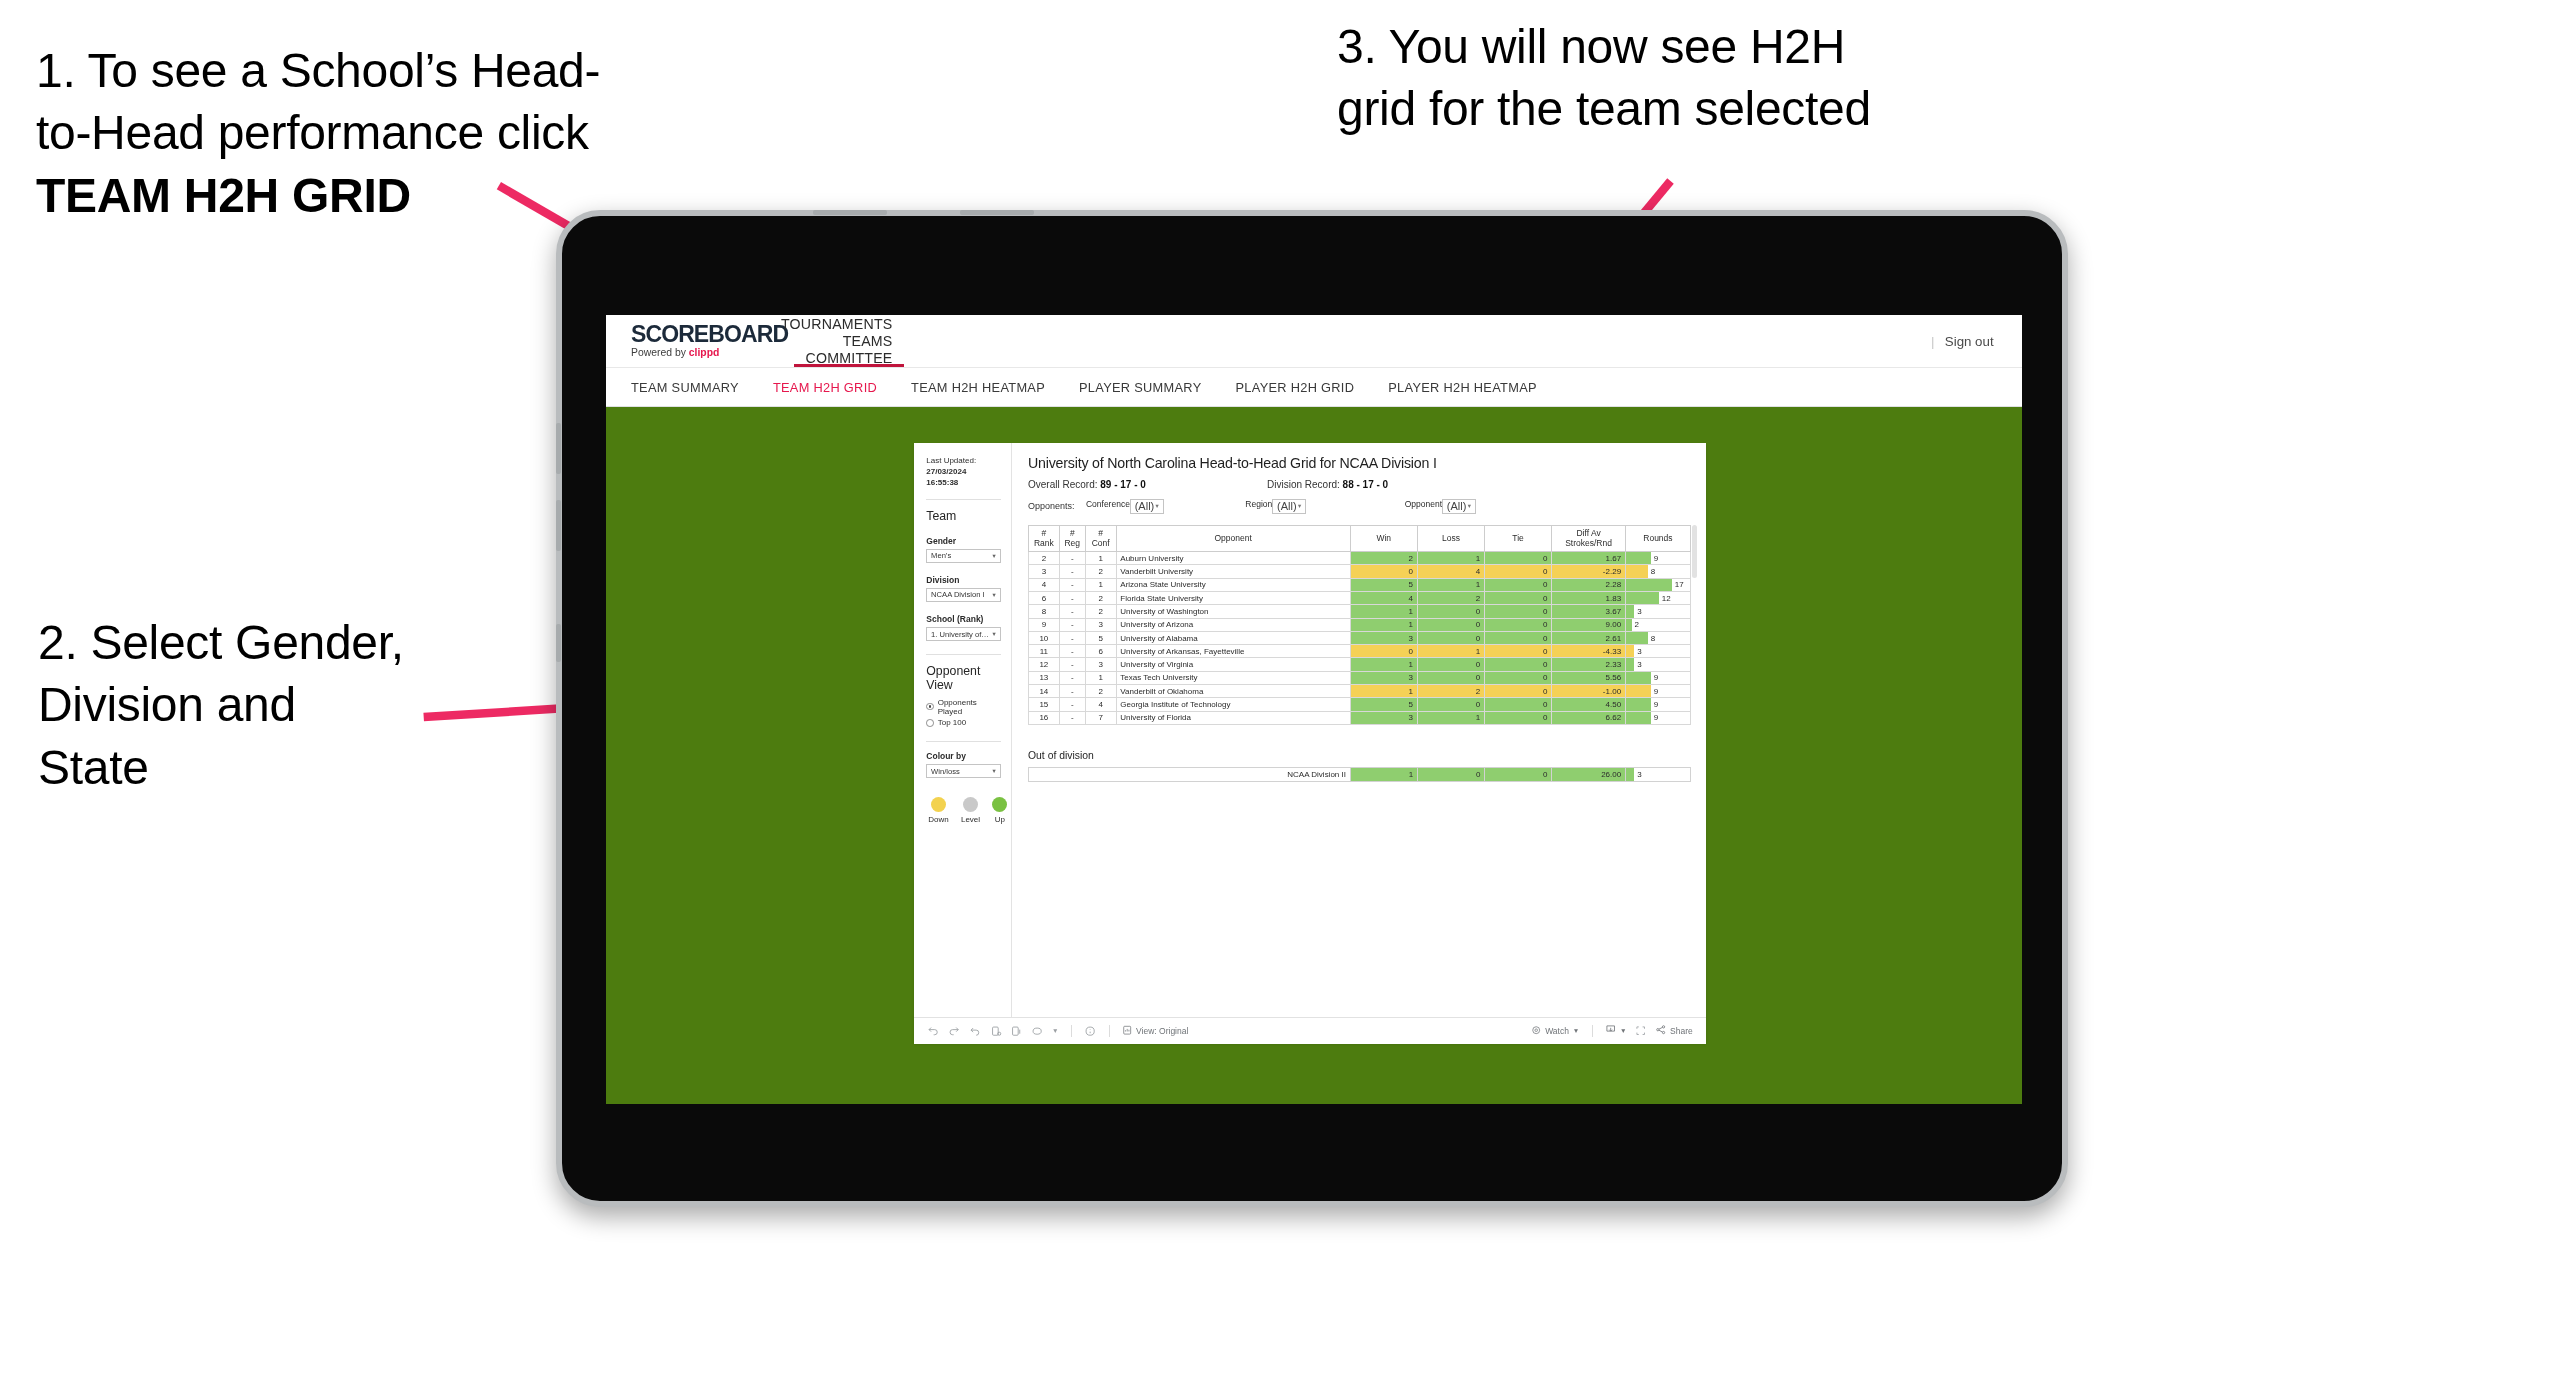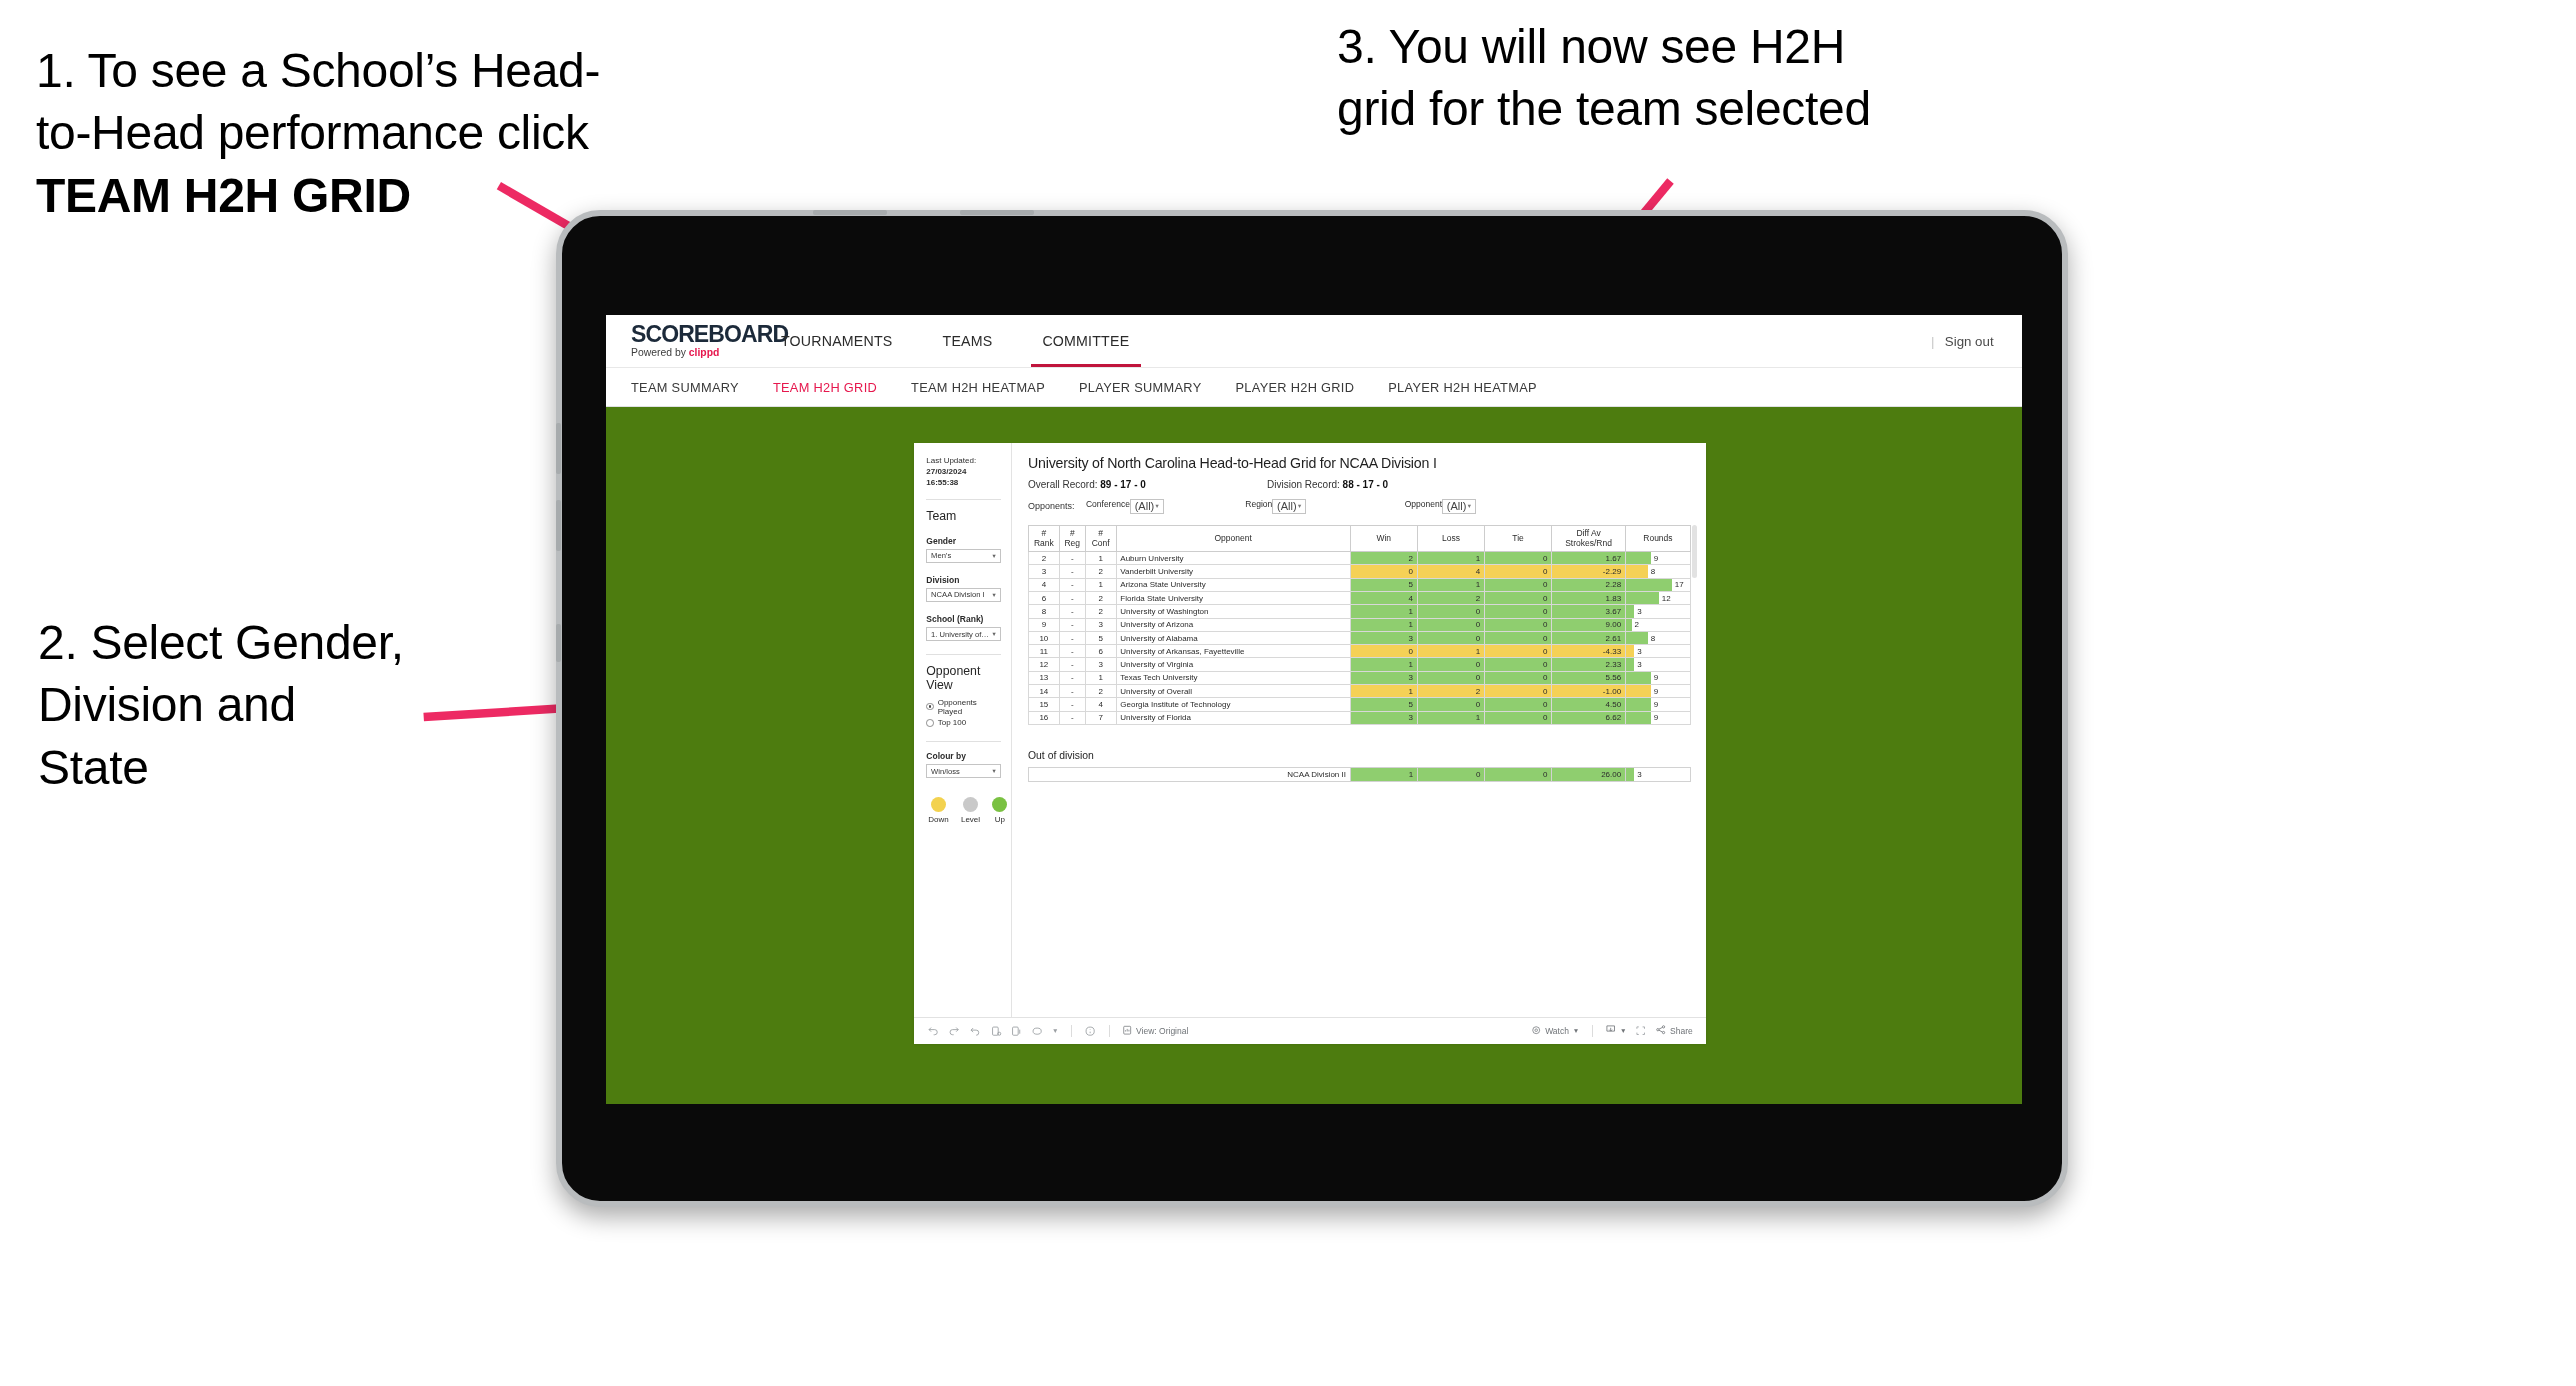--- a/index.html
+++ b/index.html
@@ -32,21 +32,21 @@
           background:#f1f2f4;overflow:hidden;}
 
   
   #app-header{height:52px;background:#fff;display:flex;align-items:center;
               position:relative;border-bottom:0.9px solid #e8e8e8;}
   #logo-block{width:150px;padding-left:25px;box-sizing:border-box;}
   #logo-word{font-size:23px;font-weight:700;color:#1c2a3a;letter-spacing:-0.9px;
              line-height:1;font-family:"Liberation Sans",sans-serif;}
   #logo-sub{font-size:10.4px;color:#3c3c3c;margin-top:1.9px;line-height:1;}
   #logo-sub .brand{color:#e6174d;font-weight:700;}
-  .topnav{display:flex;align-items:flex-end;height:100%;}
+  .topnav{display:flex;align-items:flex-end;height:100%;flex-direction:column;}
   .topnav-item{font-size:14.2px;color:#2b2b2b;padding:0 25px;height:100%;
                display:flex;align-items:center;position:relative;cursor:pointer;
                letter-spacing:0.2px;}
   .topnav-item.active::after{content:"";position:absolute;left:13.3px;right:13.3px;
                bottom:0;height:2.8px;background:#c0143c;}
   #signout-wrap{margin-left:auto;display:flex;align-items:center;
                 padding-right:28.4px;font-size:13.3px;color:#4a4a4a;gap:10.4px;}
   #signout-wrap .divider{color:#c7c7c7;}
 
   
@@ -479,21 +479,21 @@
                       <td class="num c-up">5.56</td>
                       <td class="rounds">
                         <span class="rbar" style="width:25px;background:#8fce6f;"></span>
                         <span class="rval" style="left:25px;">9</span>
                       </td>
                     </tr>
                     <tr>
                       <td class="rk">14</td>
                       <td class="rg">-</td>
                       <td class="cf">2</td>
-                      <td class="opp">University of Overall</td>
+                      <td class="opp">Vanderbilt of Oklahoma</td>
                       <td class="num c-down">1</td>
                       <td class="num c-down">2</td>
                       <td class="num c-down">0</td>
                       <td class="num c-down">-1.00</td>
                       <td class="rounds">
                         <span class="rbar" style="width:25px;background:#f5d156;"></span>
                         <span class="rval" style="left:25px;">9</span>
                       </td>
                     </tr>
                     <tr>

